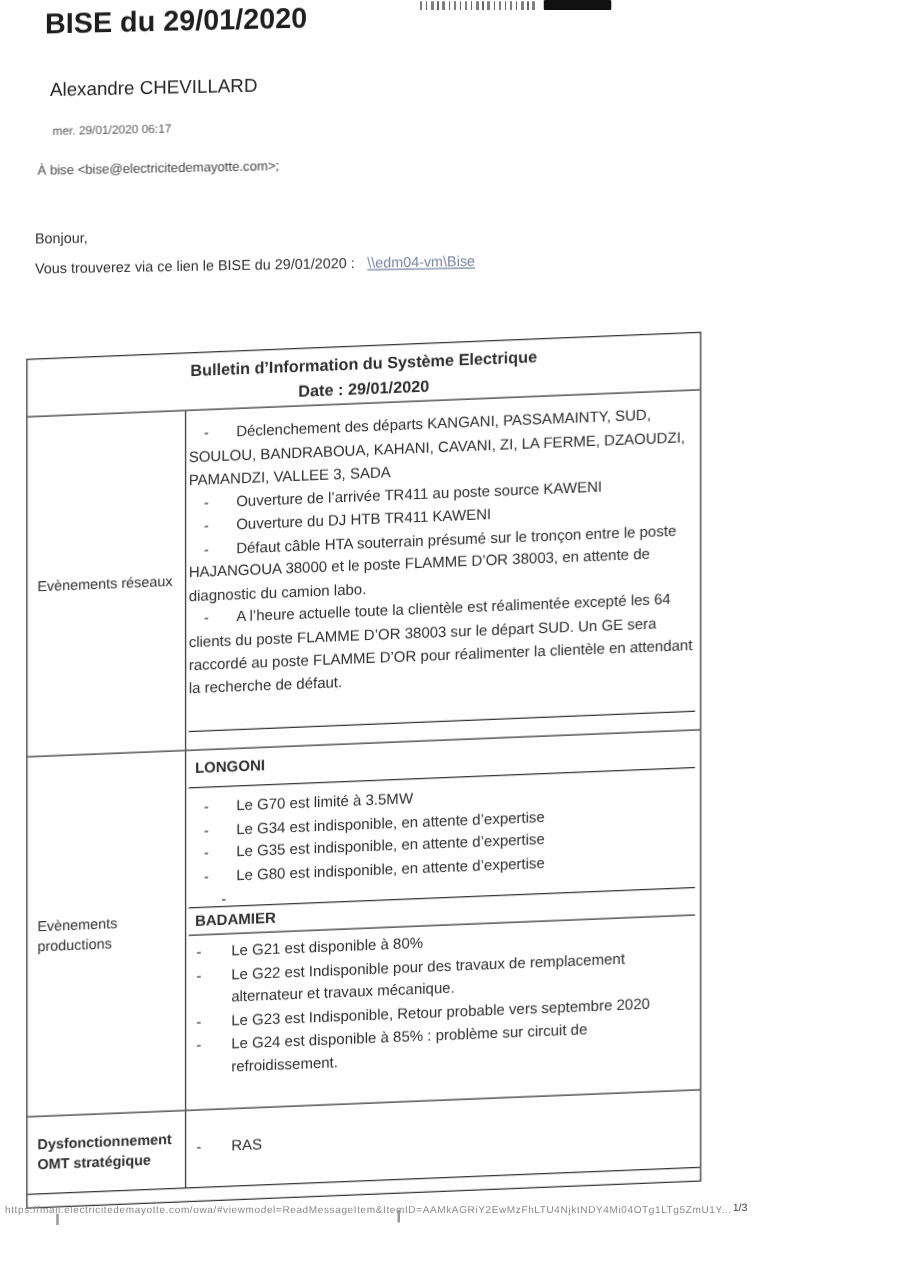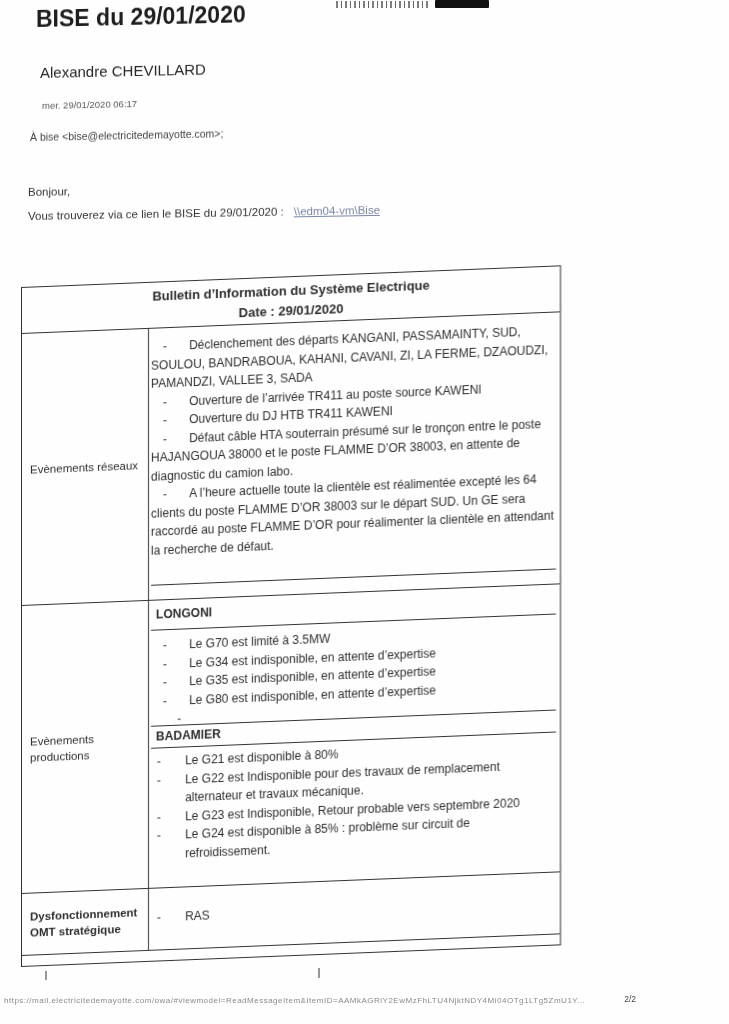--- a/index.html
+++ b/index.html
@@ -61,21 +61,21 @@
   .sec-head{height:30px;border-bottom:1.6px solid #333;box-sizing:border-box;
     font-weight:700;display:flex;align-items:center;padding-left:5px;}
   .sec-head.small{height:22px;}
   .sec-body{box-sizing:border-box;padding-top:6px;}
   .sec-body.longoni{height:96px;border-bottom:1.6px solid #333;}
   .sec-body.badamier{flex:1;padding-top:4px;}
   .lone .dash{position:static;margin-left:14px;}
   .ras-cell{padding-top:20px;}
 
   
-  .footer{position:absolute;left:0;top:994px;width:624px;height:20px;padding-left:38px;}
+  .footer{position:absolute;left:0;top:961px;width:624px;height:20px;}
   .footer .url{position:absolute;left:4px;top:2px;font-size:8px;letter-spacing:0.5px;
     color:#8a8a8a;white-space:nowrap;}
   .footer .pageno{position:absolute;right:26px;top:0;font-size:8.5px;color:#444;}
   .crop-mark{position:absolute;width:1.5px;background:#979797;}
   .mark-1{left:45px;top:971px;height:9px;}
   .mark-2{left:318px;top:968px;height:10px;}
 </style>
 </head>
 <body>
 
@@ -175,16 +175,16 @@
     </div>
 
     <div class="b-row row-partial"></div>
   </div>
 
   <span class="crop-mark mark-1"></span>
   <span class="crop-mark mark-2"></span>
 
   <div class="footer scan">
     <span class="url">https://mail.electricitedemayotte.com/owa/#viewmodel=ReadMessageItem&amp;ItemID=AAMkAGRiY2EwMzFhLTU4NjktNDY4Mi04OTg1LTg5ZmU1Y...</span>
-    <span class="pageno">2/2</span>
+    <span class="pageno">1/3</span>
   </div>
 
 </div>
 
 </body></html>

